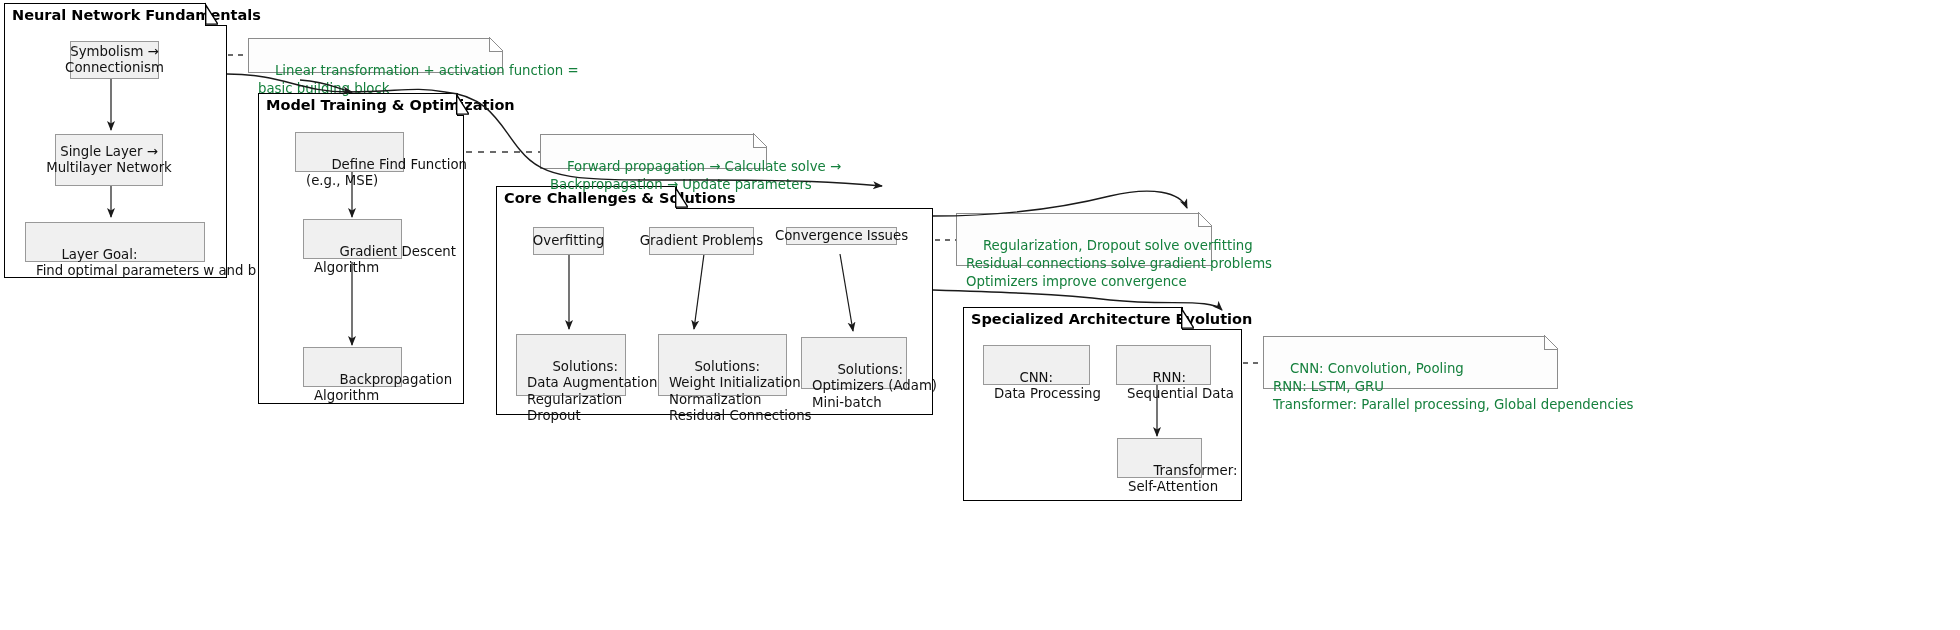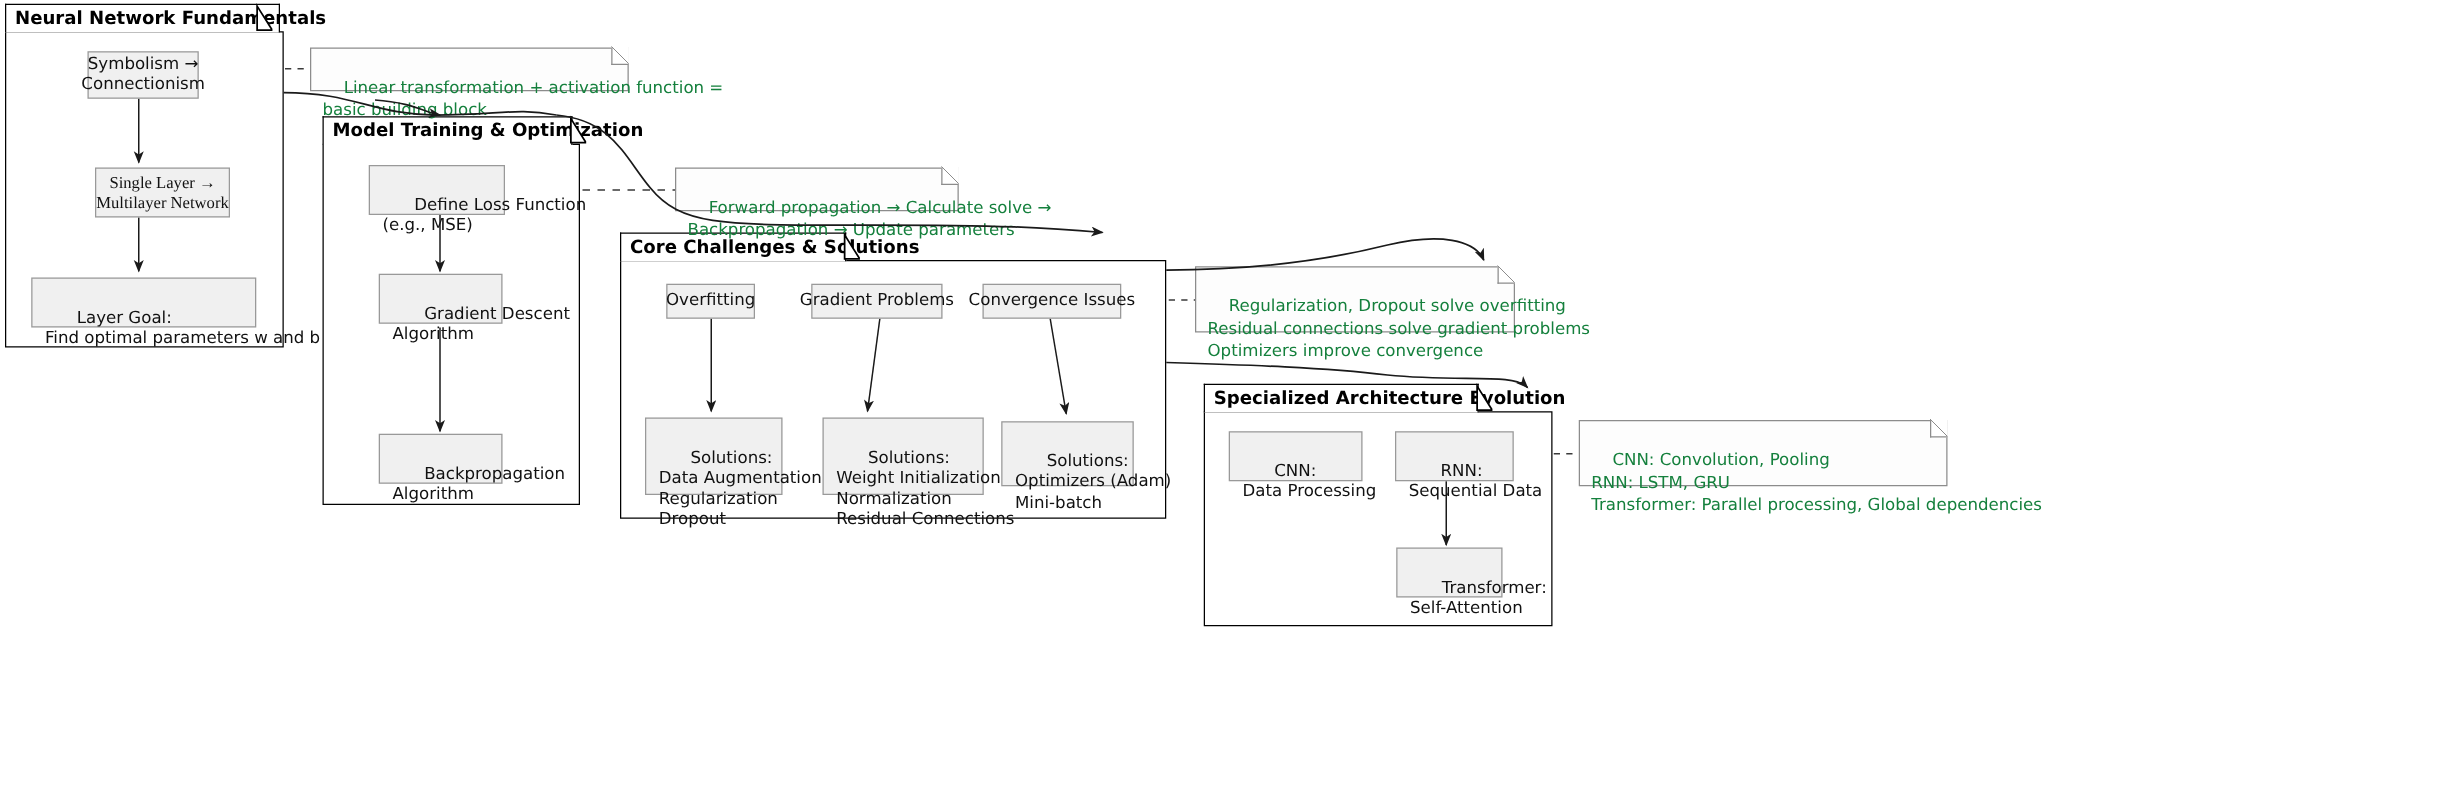--- a/index.html
+++ b/index.html
@@ -73,53 +73,53 @@
     <path d="M352,262 L352,345" stroke="#1a1a1a" stroke-width="1.2" fill="none" marker-end="url(#ah)"></path>
 
     <path d="M569,254 L569,329" stroke="#1a1a1a" stroke-width="1.2" fill="none" marker-end="url(#ah)"></path>
     <path d="M704,254 L694,329" stroke="#1a1a1a" stroke-width="1.2" fill="none" marker-end="url(#ah)"></path>
     <path d="M840,254 L853,331" stroke="#1a1a1a" stroke-width="1.2" fill="none" marker-end="url(#ah)"></path>
 
     <path d="M1157,382 L1157,436" stroke="#1a1a1a" stroke-width="1.2" fill="none" marker-end="url(#ah)"></path>
   </svg>
 
   <div class="pkg" style="left:4px;top:3px;width:223px;height:275px;">
-    <div class="pkg-tab" style="width:220px;">
+    <div class="pkg-tab" style="width:202px;">
       <span>Neural Network Fundamentals</span>
     </div>
     <svg class="pkg-tab-slant" style="left:201px;" width="16" height="24" viewBox="0 0 16 24">
       <path d="M0.8,1 L14,22 L14,23 L0.8,23 Z" fill="#ffffff" stroke="#000000" stroke-width="1.6"></path>
     </svg>
     <div class="pkg-body" style="top:22px;width:223px;height:253px;"></div>
 
     <div class="node ctr" style="left:66px;top:38px;width:89px;height:38px;text-align:center;">
       <span>Symbolism →
 Connectionism</span>
     </div>
-    <div class="node ctr" style="left:72px;top:131px;width:108px;height:40px;text-align:center;font-family:Liberation Serif, serif;">
+    <div class="node ctr" style="left:51px;top:131px;width:108px;height:52px;text-align:center;">
       <span>Single Layer →
 Multilayer Network</span>
     </div>
     <div class="node" style="left:21px;top:219px;width:180px;height:40px;">
       <span>Layer Goal:
 Find optimal parameters w and b</span>
     </div>
   </div>
 
   <div class="pkg" style="left:258px;top:93px;width:206px;height:311px;">
     <div class="pkg-tab" style="width:200px;">
       <span>Model Training &amp; Optimization</span>
     </div>
     <svg class="pkg-tab-slant" style="left:198px;" width="16" height="24" viewBox="0 0 16 24">
       <path d="M0.8,1 L14,22 L14,23 L0.8,23 Z" fill="#ffffff" stroke="#000000" stroke-width="1.6"></path>
     </svg>
     <div class="pkg-body" style="top:22px;width:206px;height:289px;"></div>
 
     <div class="node" style="left:37px;top:39px;width:109px;height:40px;">
-      <span>Define Loss Function
+      <span>Define Find Function
 (e.g., MSE)</span>
     </div>
     <div class="node" style="left:45px;top:126px;width:99px;height:40px;">
       <span>Gradient Descent
 Algorithm</span>
     </div>
     <div class="node" style="left:45px;top:254px;width:99px;height:40px;">
       <span>Backpropagation
 Algorithm</span>
     </div>
@@ -133,21 +133,21 @@
       <path d="M0.8,1 L14,22 L14,23 L0.8,23 Z" fill="#ffffff" stroke="#000000" stroke-width="1.6"></path>
     </svg>
     <div class="pkg-body" style="top:22px;width:437px;height:207px;"></div>
 
     <div class="node ctr" style="left:37px;top:41px;width:71px;height:28px;">
       <span>Overfitting</span>
     </div>
     <div class="node ctr" style="left:153px;top:41px;width:105px;height:28px;">
       <span>Gradient Problems</span>
     </div>
-    <div class="node ctr" style="left:290px;top:41px;width:111px;height:28px;">
+    <div class="node ctr" style="left:290px;top:41px;width:111px;height:18px;">
       <span>Convergence Issues</span>
     </div>
 
     <div class="node" style="left:20px;top:148px;width:110px;height:62px;">
       <span>Solutions:
 Data Augmentation
 Regularization
 Dropout</span>
     </div>
     <div class="node" style="left:162px;top:148px;width:129px;height:62px;">

